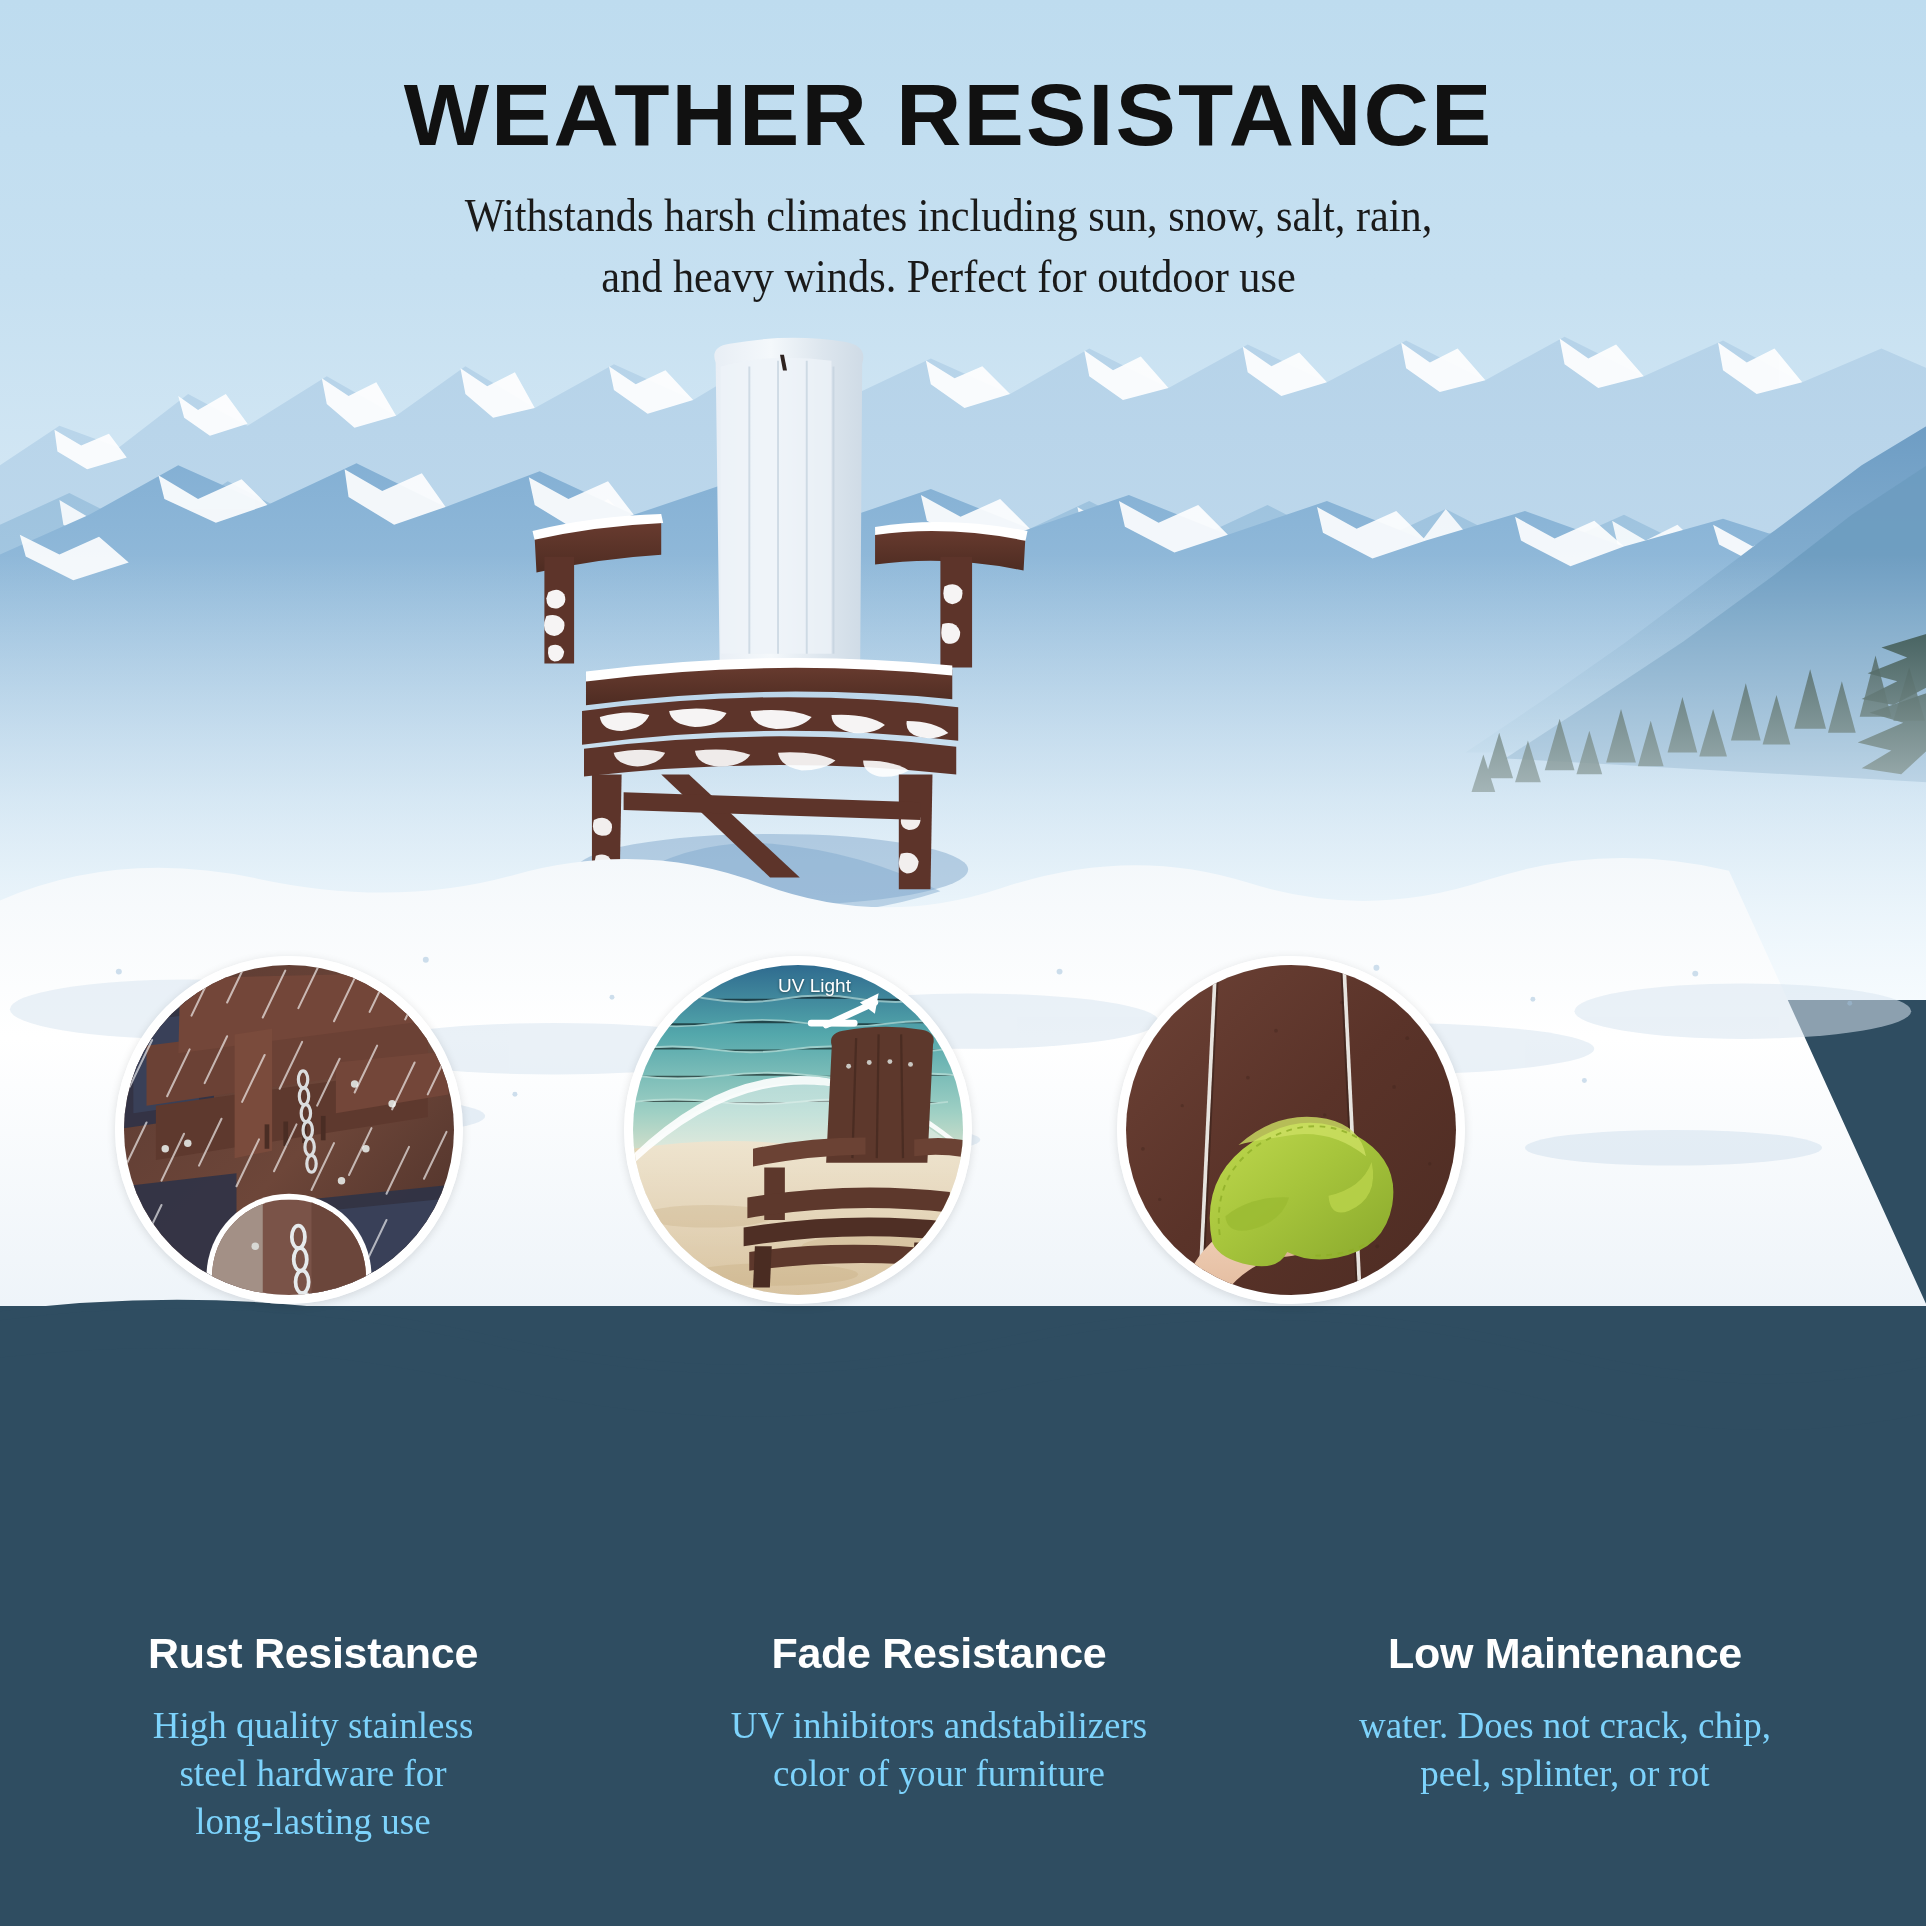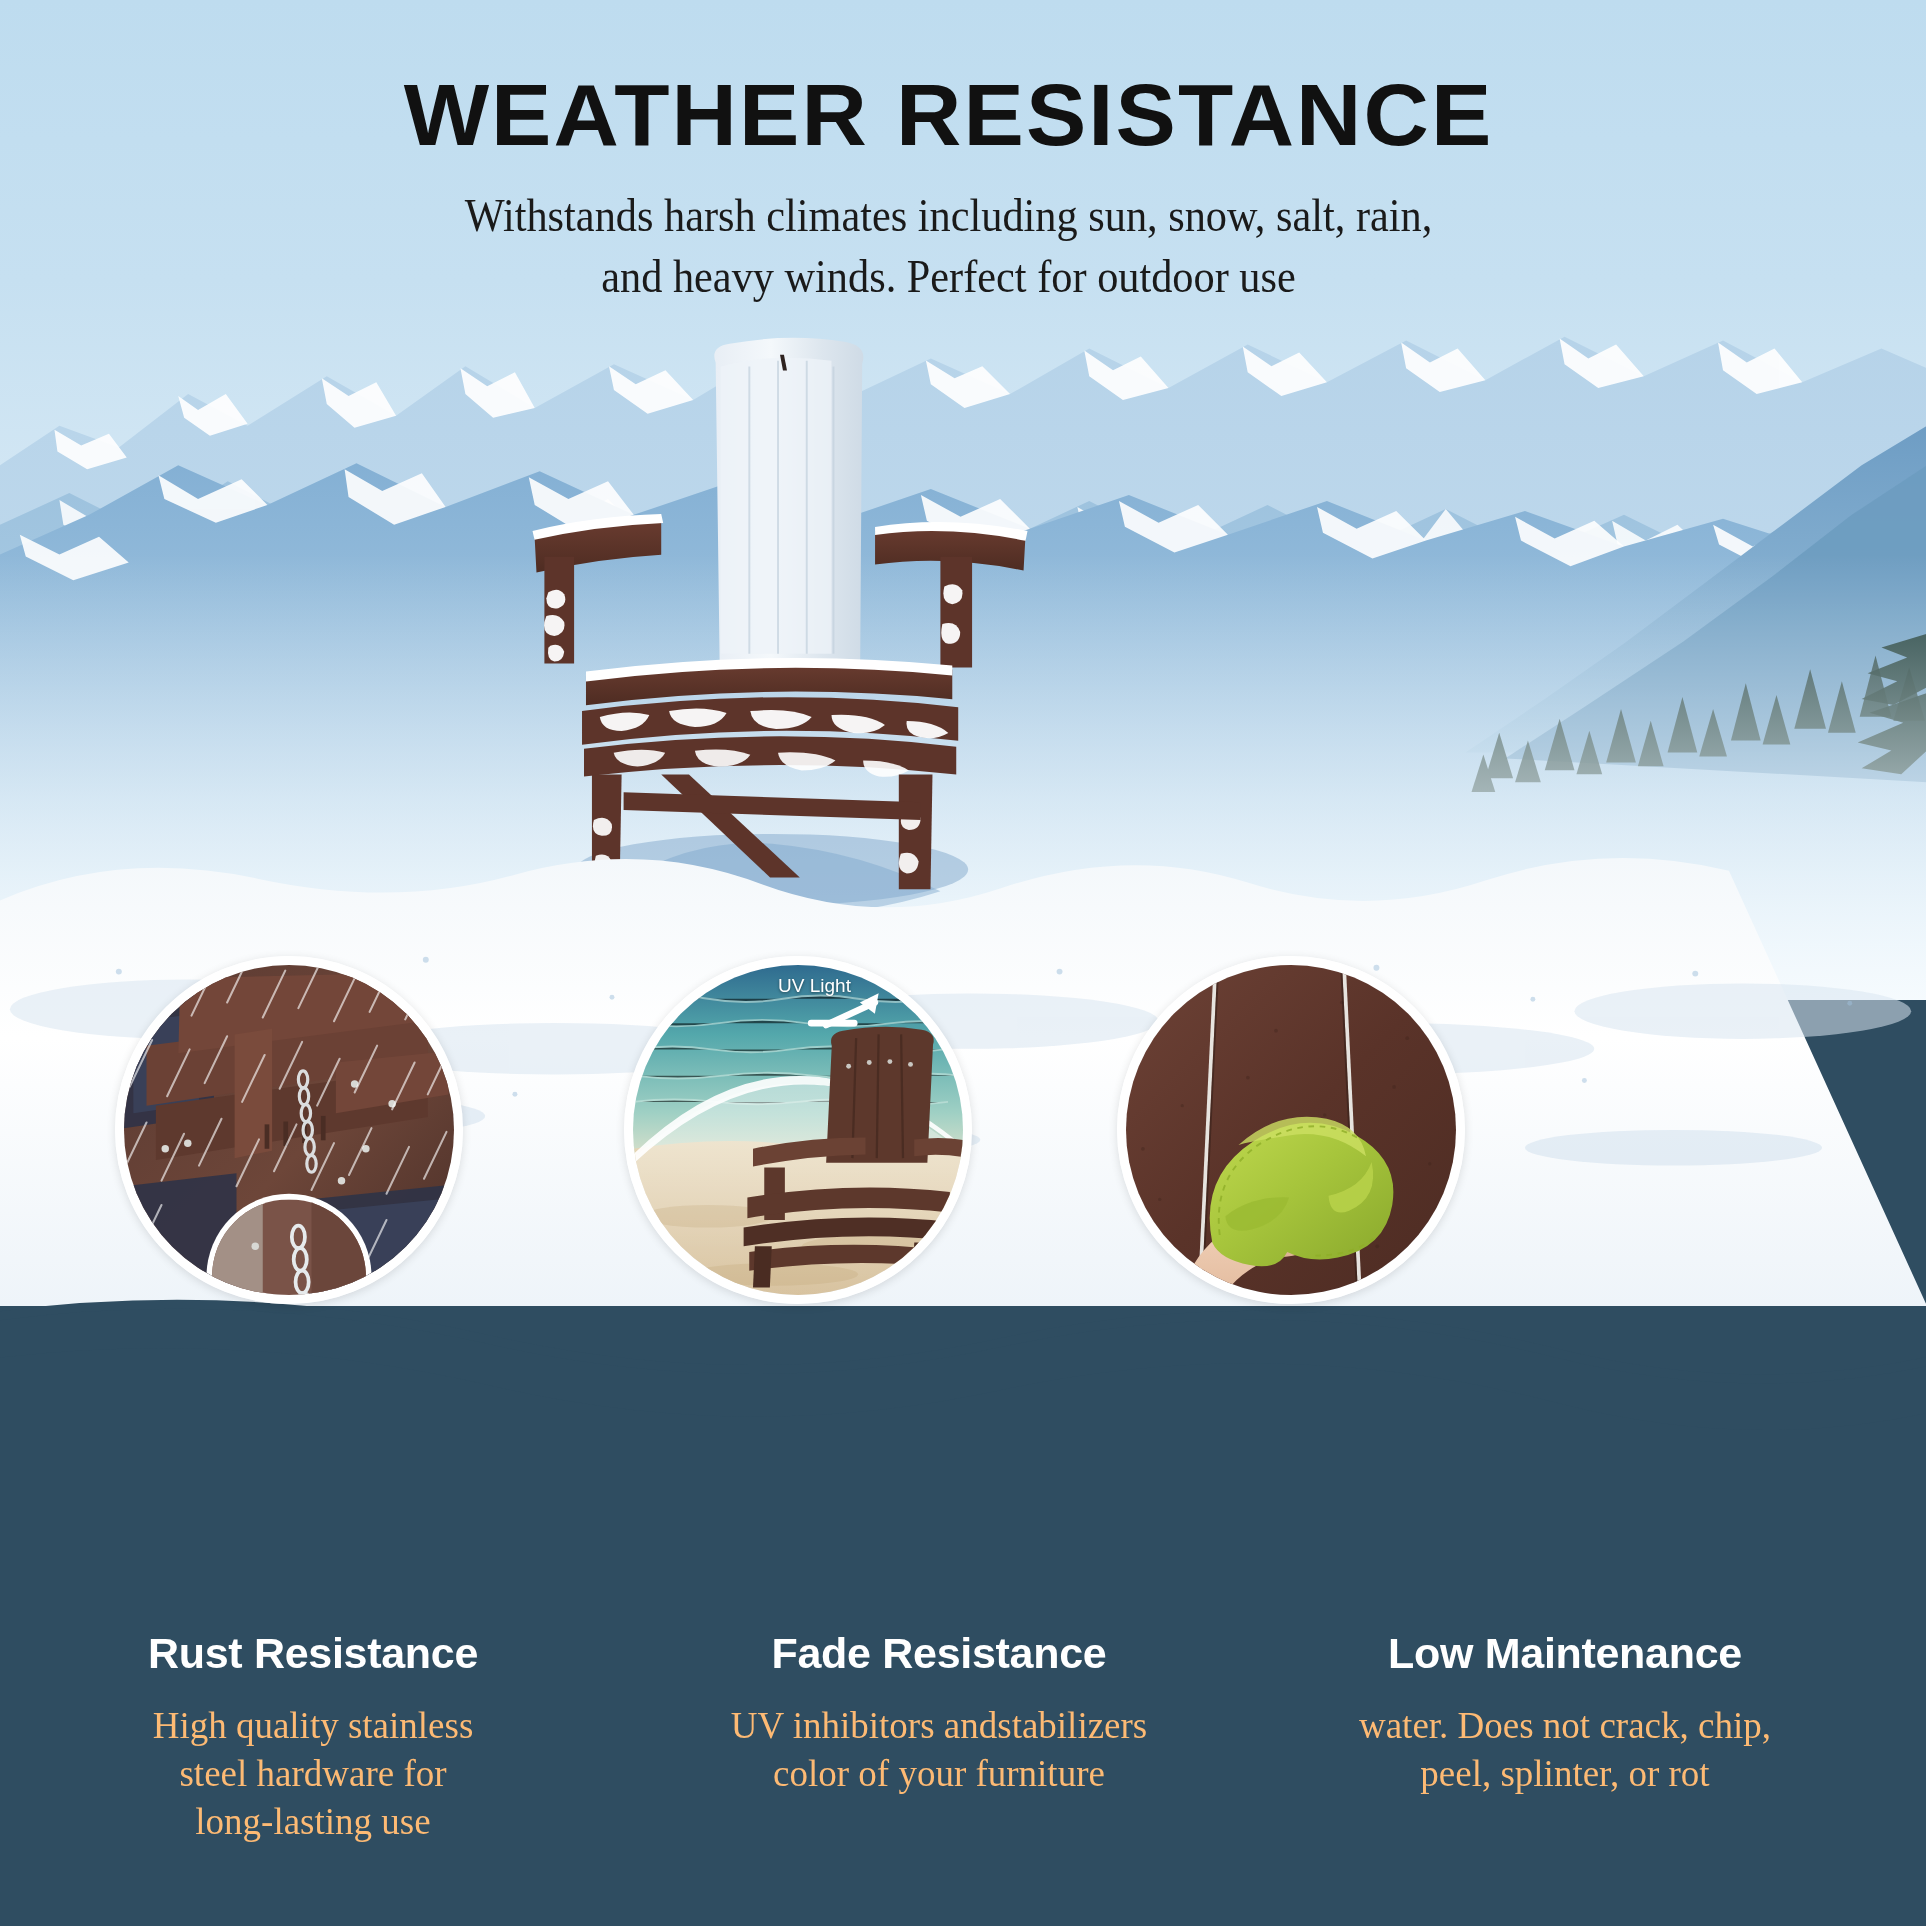--- a/index.html
+++ b/index.html
@@ -84,21 +84,21 @@
     font-family:"Liberation Sans", sans-serif;
     font-weight:bold;
     font-size:43px;
     color:#ffffff;
     letter-spacing:-0.3px;
     margin-bottom:24px;
   }
   .feat-body {
     font-family:"Liberation Serif", serif;
     font-size:37px;
-    color:#fdba74;
+    color:#7dd3fc;
     line-height:1.30;
   }
 </style>
 </head>
 <body>
 
 <div id="stage">
 
   <div class="sky"></div>
 

